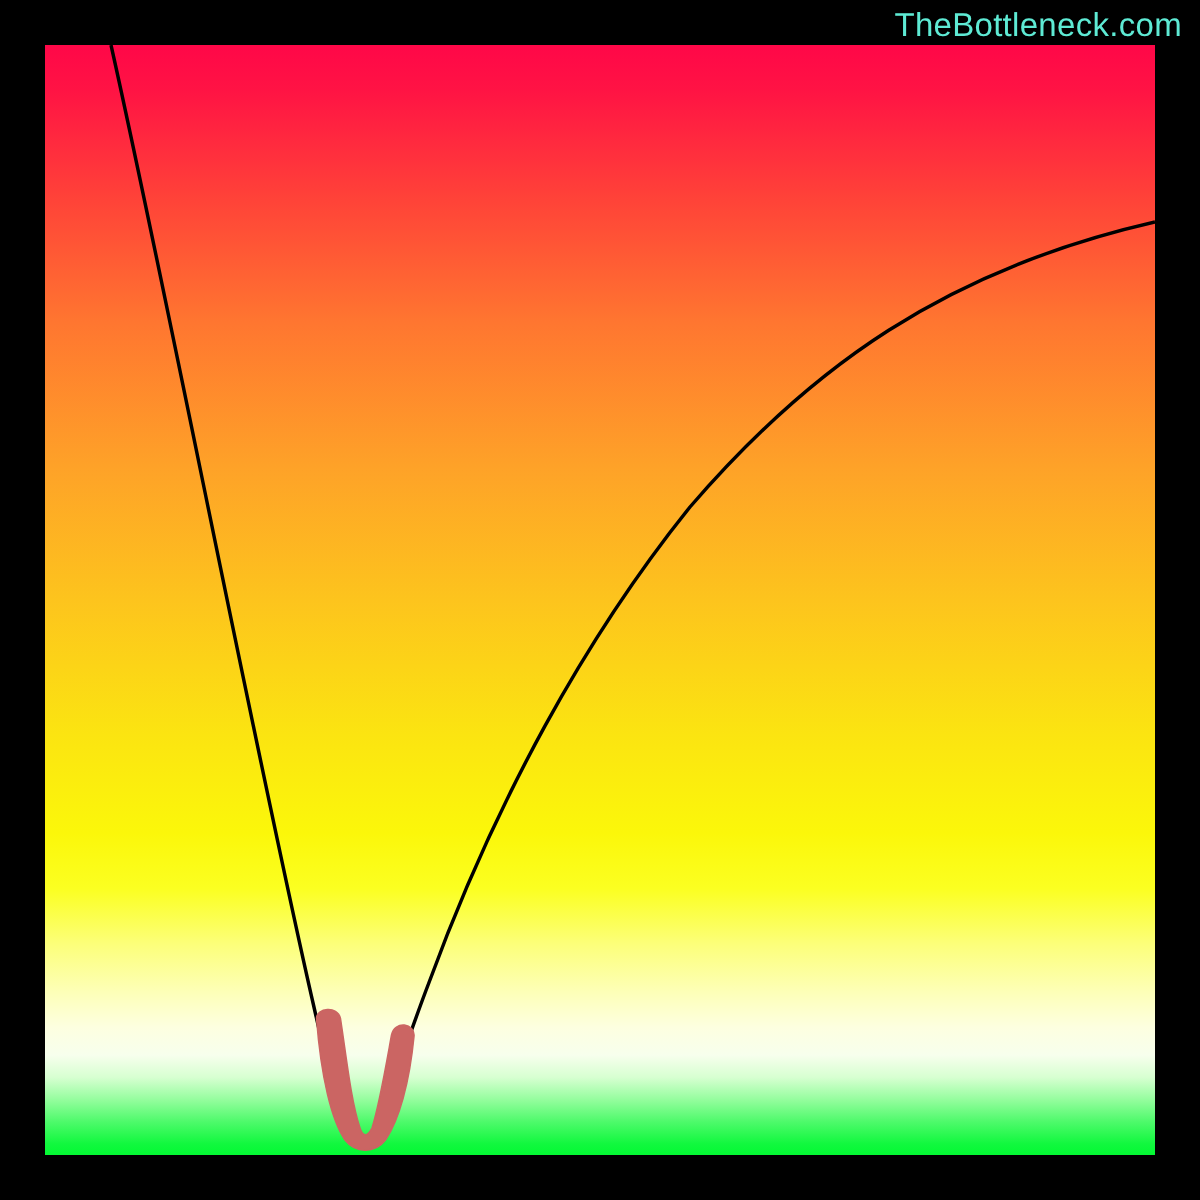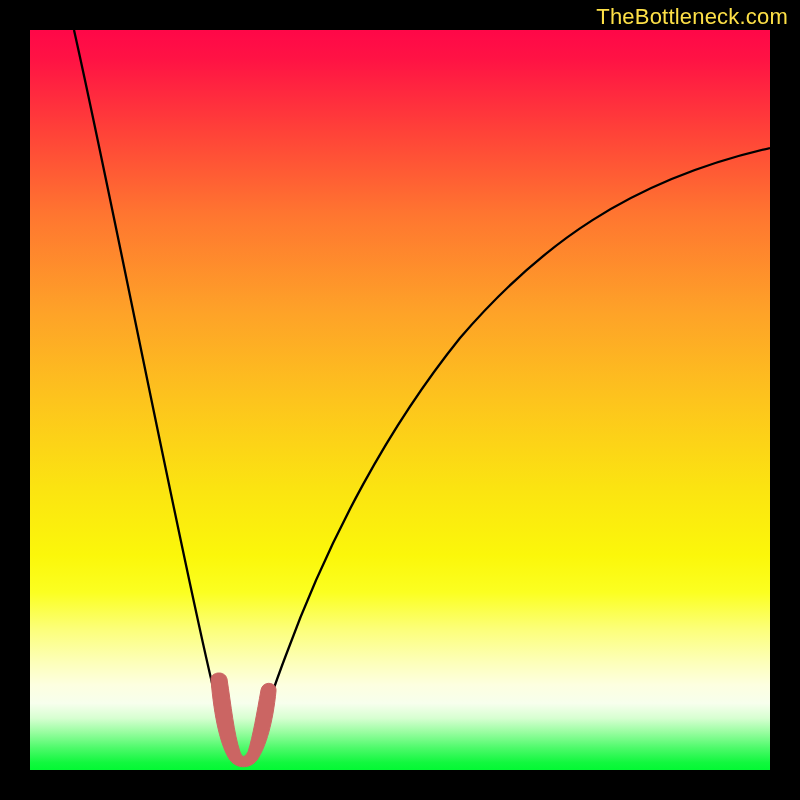--- a/index.html
+++ b/index.html
@@ -57,21 +57,21 @@
   }
   svg.curve, svg.blob {
     position: absolute;
     top: 0;
     left: 0;
   }
   .watermark {
     position: absolute;
     top: 4px;
     right: 12px;
-    color: #fde047;
+    color: #5eead4;
     font-size: 22px;
     letter-spacing: 0.2px;
     font-weight: 400;
   }
 </style>
 </head>
 <body>
 
 <div class="frame">
 

